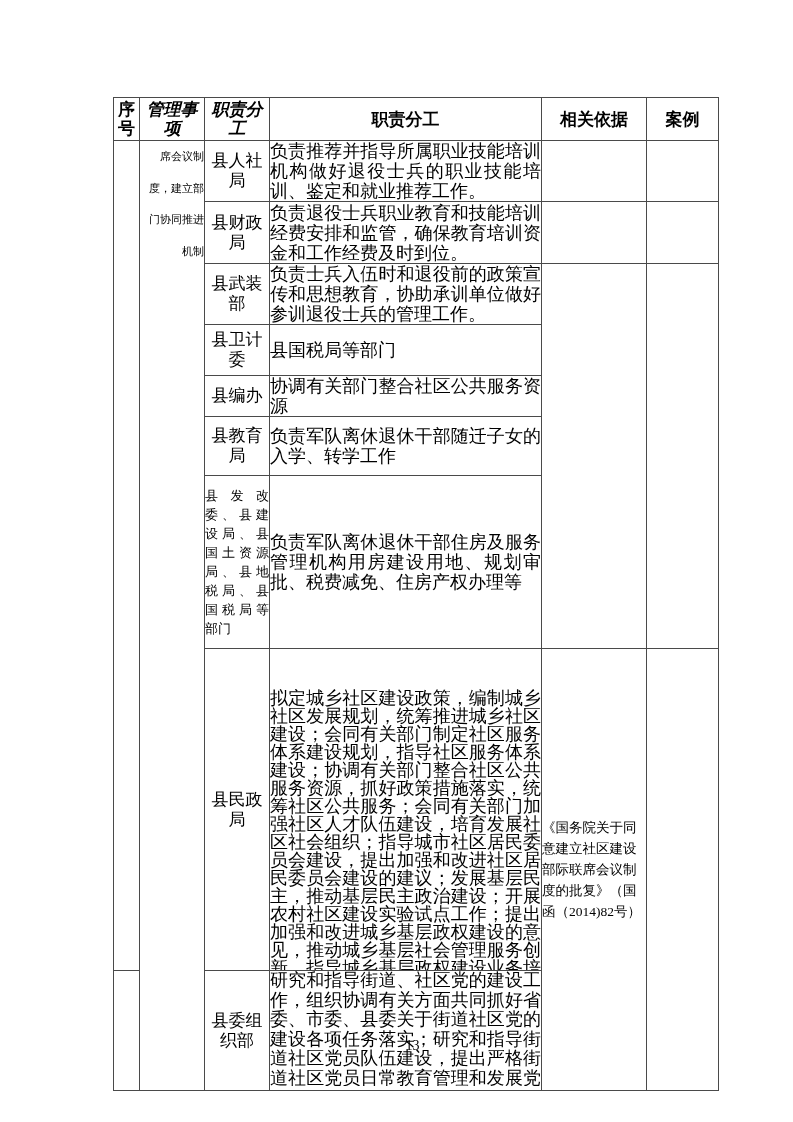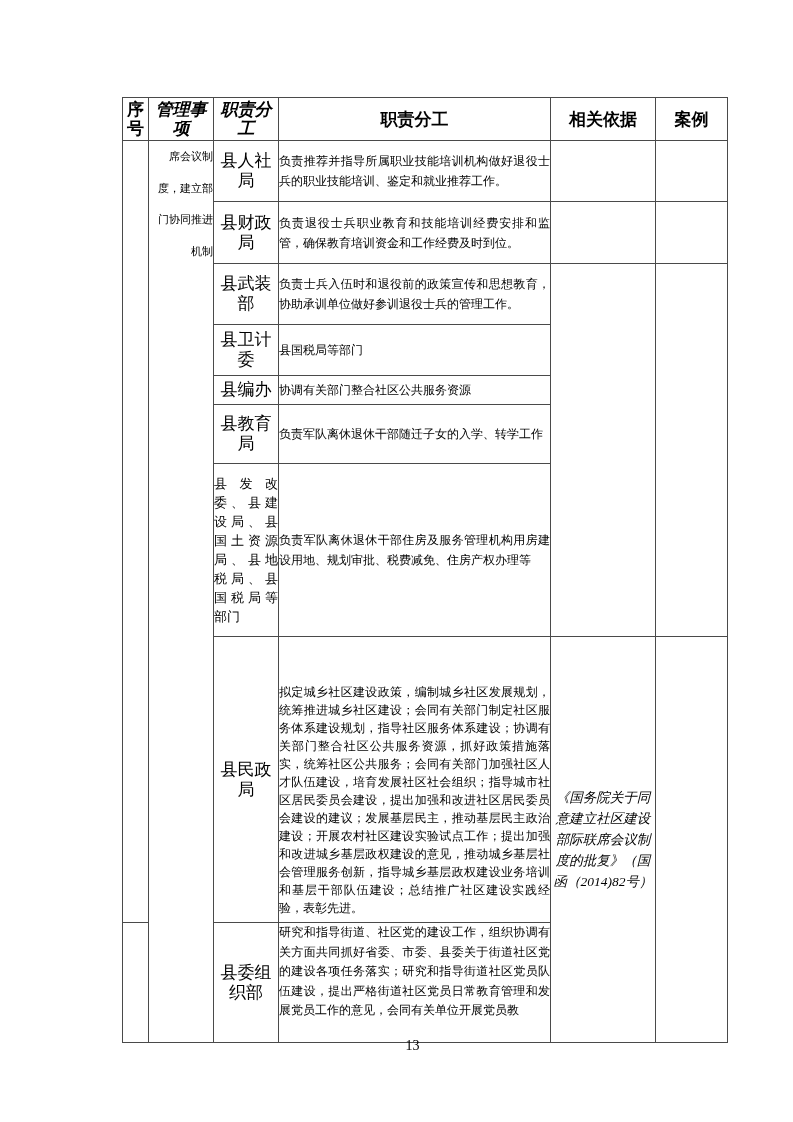--- a/index.html
+++ b/index.html
@@ -8,21 +8,21 @@
     width: 793px;
     height: 1122px;
     background: #ffffff;
     font-family: "Liberation Serif", "DejaVu Serif", serif;
     color: #000000;
     overflow: hidden;
     margin: 0 auto;
   }
   table.resp {
     position: absolute;
-    left: 122px;
+    left: 113px;
     top: 97px;
     width: 605px;
     border-collapse: collapse;
     table-layout: fixed;
   }
   table.resp th, table.resp td {
     border: 1px solid #4a4a4a;
     padding: 0;
     overflow: hidden;
   }
@@ -52,35 +52,33 @@
   td.dept-long {
     text-align: justify;
     vertical-align: middle;
     font-size: 13px;
     line-height: 19px;
     padding: 0 6px;
   }
   td.duty {
     text-align: justify;
     vertical-align: middle;
-    font-size: 12px;
+    font-size: 18px;
     line-height: 20px;
     padding: 2px 5px;
   }
   td.duty .clip { overflow: hidden; }
   .clip-r8 { max-height: 281px; line-height: 18px; margin-top: 40px; }
   .clip-r9 { max-height: 115px; line-height: 19.5px; }
   .clip-r7d { max-height: 169px; }
   td.basis {
-    text-align: center;
     vertical-align: middle;
     font-size: 13.5px;
     line-height: 21px;
     padding: 0 7px;
-    font-style: italic;
   }
   td.empty-cell { background: #ffffff; }
   .page-number {
     position: absolute;
     left: 16px;
     top: 1038px;
     width: 100%;
     text-align: center;
     font-size: 14px;
     color: #000000;

